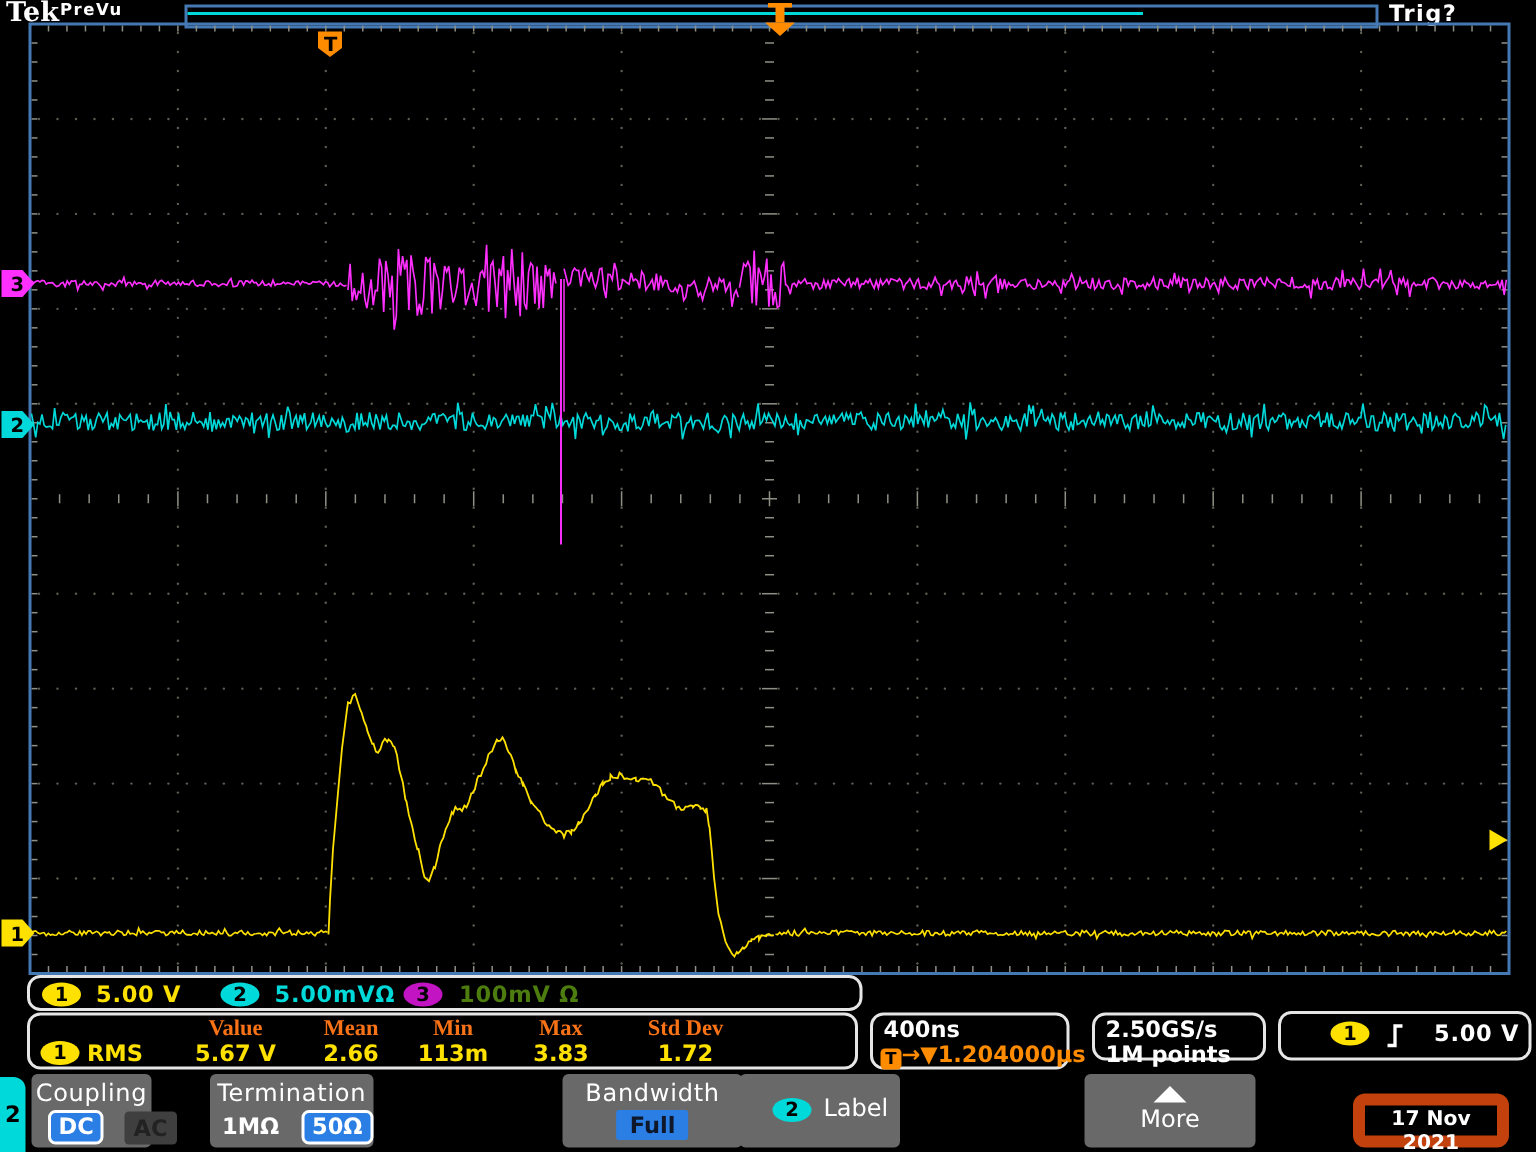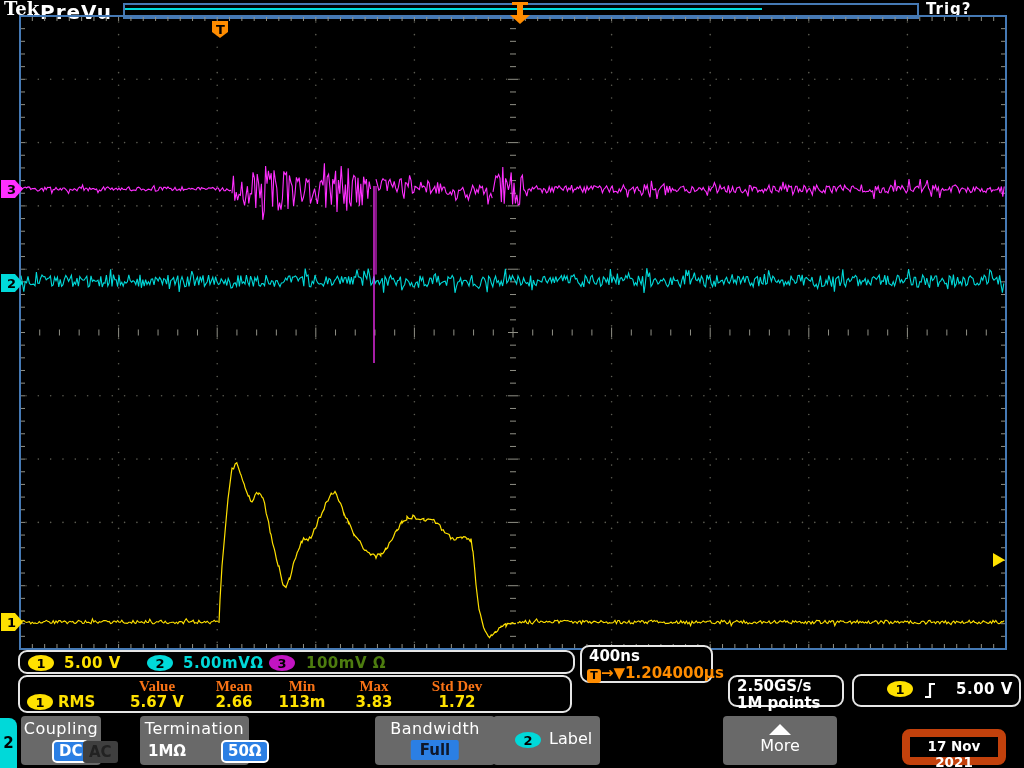--- a/index.html
+++ b/index.html
@@ -1,30 +1,30 @@
 <!DOCTYPE html>
 <html><head>
 <meta charset="utf-8">
 <style>
   html,body{margin:0;padding:0;background:#000;}
   #screen{position:relative;width:1024px;height:768px;background:#000;overflow:hidden;
           font-family:"DejaVu Sans","Liberation Sans",sans-serif;}
   .abs{position:absolute;}
   
   .logo{left:4px;top:-2px;color:#fff;font-weight:bold;font-size:18px;font-family:"DejaVu Serif","Liberation Serif",serif;}
-  .prevu{left:40px;top:0px;color:#fff;font-weight:bold;font-size:20px;letter-spacing:1px;}
+  .prevu{left:40px;top:0px;color:#fff;font-weight:bold;font-size:11px;letter-spacing:1px;}
   .trigq{left:926px;top:0px;color:#fff;font-weight:bold;font-size:15px;letter-spacing:1px;}
   .recbar{left:123px;top:3px;width:792px;height:12px;border-top:2px solid #4579b4;border-bottom:2px solid #4579b4;
           border-left:2px solid #4579b4;border-right:2px solid #4579b4;background:#000;}
   .recline{left:125px;top:8px;width:637px;height:2px;background:#00d9d9;}
   
   .rbox{border:2px solid #e6e6e6;border-radius:9px;background:#000;box-sizing:border-box;}
   .chbox{left:18px;top:650px;width:557px;height:24px;}
   .mbox{left:18px;top:675px;width:554px;height:38px;}
-  .tbox{left:580px;top:645px;width:133px;height:38px;}
+  .tbox{left:580px;top:675px;width:133px;height:38px;}
   .sbox{left:728px;top:675px;width:116px;height:32px;}
   .trbox{left:852px;top:674px;width:169px;height:33px;}
   .dtbox{left:902px;top:729px;width:104px;height:36px;border:8px solid #c2410c;border-radius:8px;background:#000;
          color:#fff;font-weight:bold;font-size:13.5px;text-align:center;line-height:16px;padding-top:1px;box-sizing:border-box;}
   .badge{display:inline-block;width:26px;height:16px;border-radius:50%;color:#000;text-align:center;
          font-weight:bold;font-size:13px;line-height:17px;}
   .b-yel{background:#ffe100;} .b-cyn{background:#00d9d9;} .b-mag{background:#c214c2;}
   .rdtext{font-weight:bold;font-size:15px;letter-spacing:0.5px;}
   .hdr{color:#f97316;font-weight:bold;font-size:15px;font-family:Liberation Serif, serif;}
   .val{color:#ffe100;font-weight:bold;font-size:15px;}
@@ -32,21 +32,21 @@
   .tb1{color:#fff;font-weight:bold;font-size:15px;left:7px;top:0px;}
   .tb2{color:#ff8c00;font-weight:bold;font-size:15px;left:5px;top:17px;white-space:nowrap;}
   .ticon{display:inline-block;background:#ff8c00;color:#000;width:14px;height:14px;border-radius:3px;
          font-size:11px;line-height:14px;text-align:center;font-weight:bold;vertical-align:-1px;}
   
   .chtab{left:0px;top:718px;width:17px;height:50px;background:#00d9d9;border-radius:0 8px 0 0;
          color:#000;font-weight:bold;font-size:15px;text-align:center;line-height:50px;}
   .mbtn{top:716px;height:49px;background:#696969;border-radius:4px;color:#fff;}
   .mtitle{width:100%;text-align:center;top:3px;font-size:16px;letter-spacing:0.5px;}
   .opt-sel{background:#2b7fe4;border:2px solid #fff;border-radius:5px;color:#fff;font-weight:bold;
-           font-size:15px;padding:0 5px;line-height:19px;top:24px;margin-left:20px;}
+           font-size:15px;padding:0 5px;line-height:19px;top:24px;}
   .opt-plain{color:#fff;font-weight:bold;font-size:15px;top:26px;}
   .opt-dim{background:#3f3f3f;color:#222;border-radius:3px;font-weight:bold;font-size:15px;
            padding:2px 6px;top:25px;}
   .opt-full{background:#2b7fe4;color:#0f172a;font-weight:bold;font-size:15px;padding:1px 9px;top:24px;
             border-radius:2px;left:50%;transform:translateX(-50%);}
   .tri-up{left:50%;top:8px;transform:translateX(-50%);width:0;height:0;
           border-left:11px solid transparent;border-right:11px solid transparent;border-bottom:11px solid #fff;}
   .morelbl{width:100%;text-align:center;top:20px;font-size:16px;}
   svg text{font-family:"DejaVu Sans","Liberation Sans",sans-serif;}
 </style>

